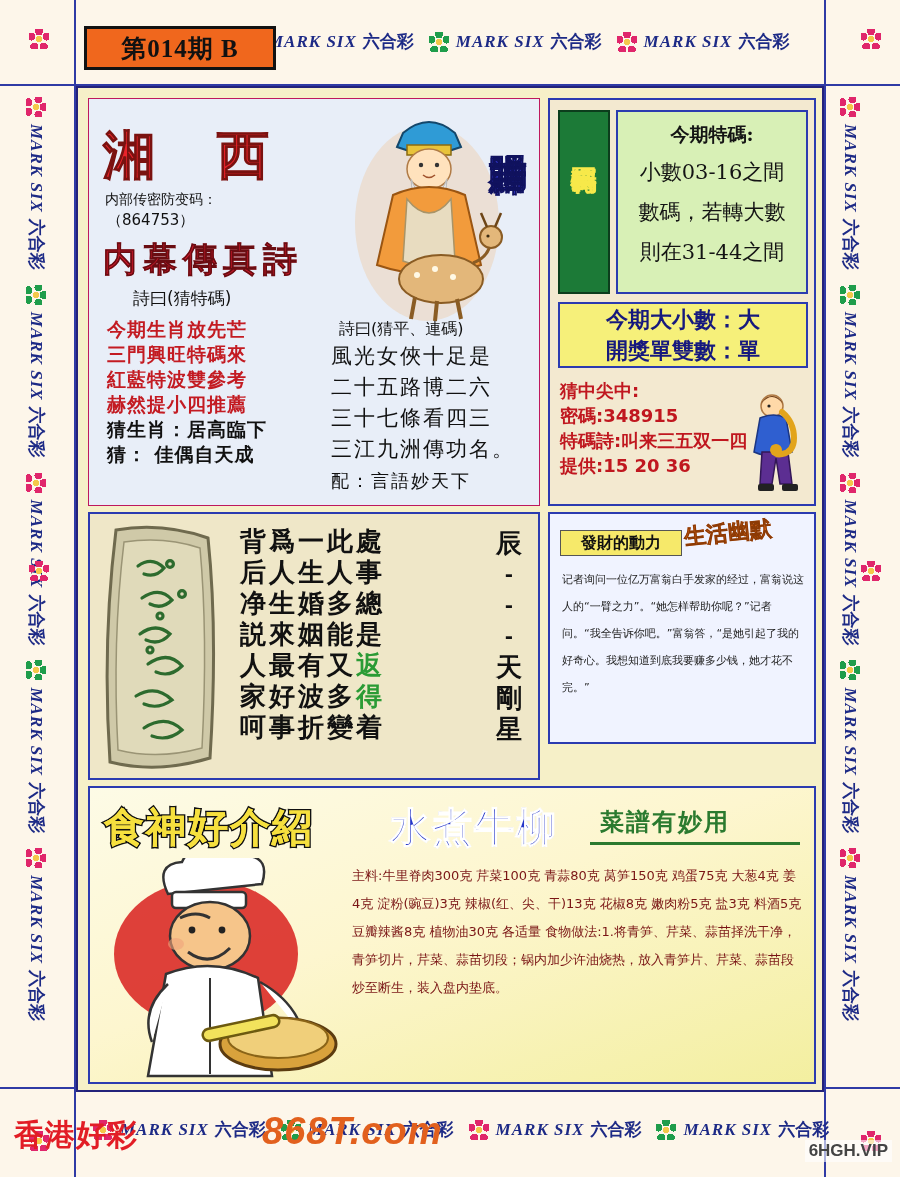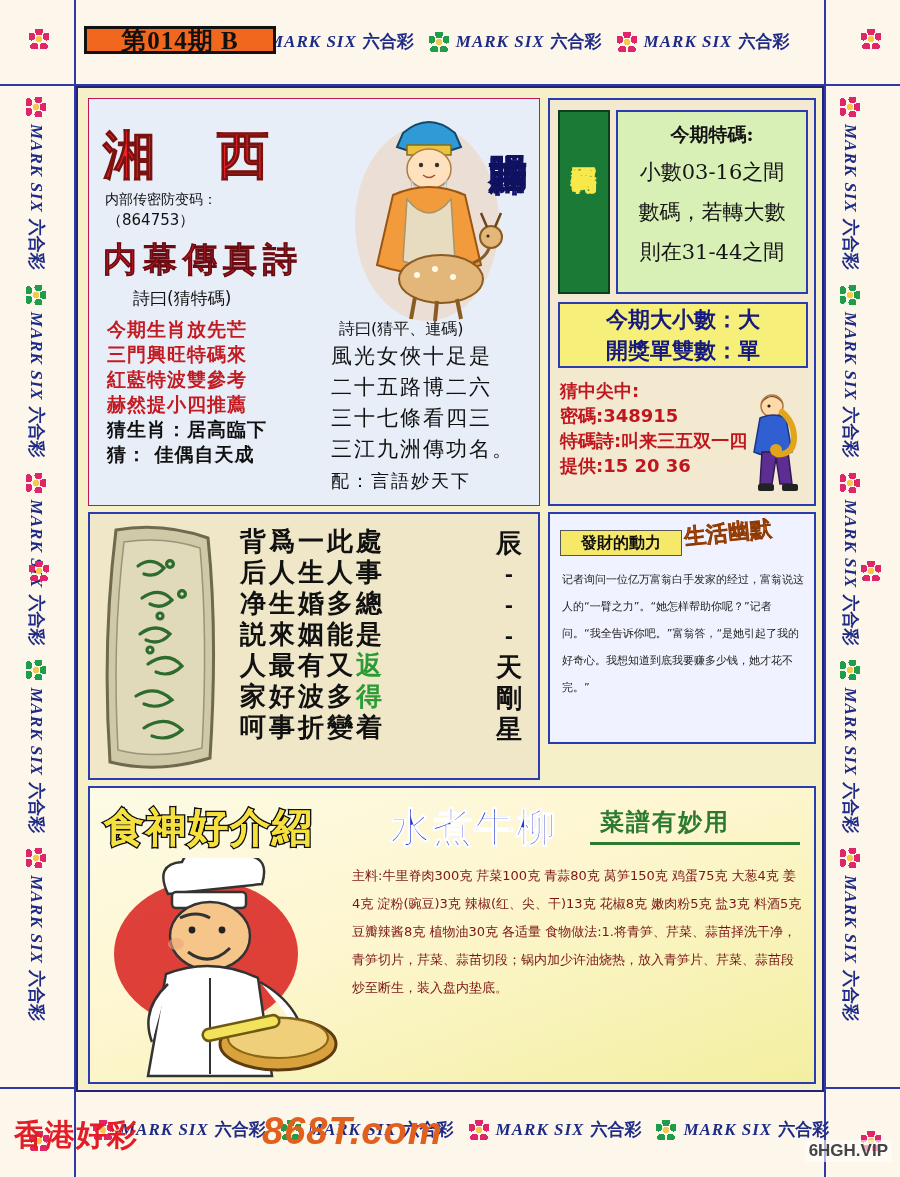--- a/index.html
+++ b/index.html
@@ -83,21 +83,21 @@
       radial-gradient(circle at 50% 50%, #f4c84a 0 3.5px, transparent 3.5px);
   }
 
   .side-rot {
     transform-origin: 0 0;
   }
 
   
   .issue-badge {
     position: absolute; left: 84px; top: 26px;
-    width: 192px; height: 28px;
+    width: 192px; height: 44px;
     background: #f0671d;
     border: 3px solid #121212;
     display: flex; align-items: center; justify-content: center;
   }
   .issue-badge span {
     font-family: "Liberation Serif", serif;
     font-size: 25px; font-weight: bold; color: #111;
     letter-spacing: 1px;
   }
 

